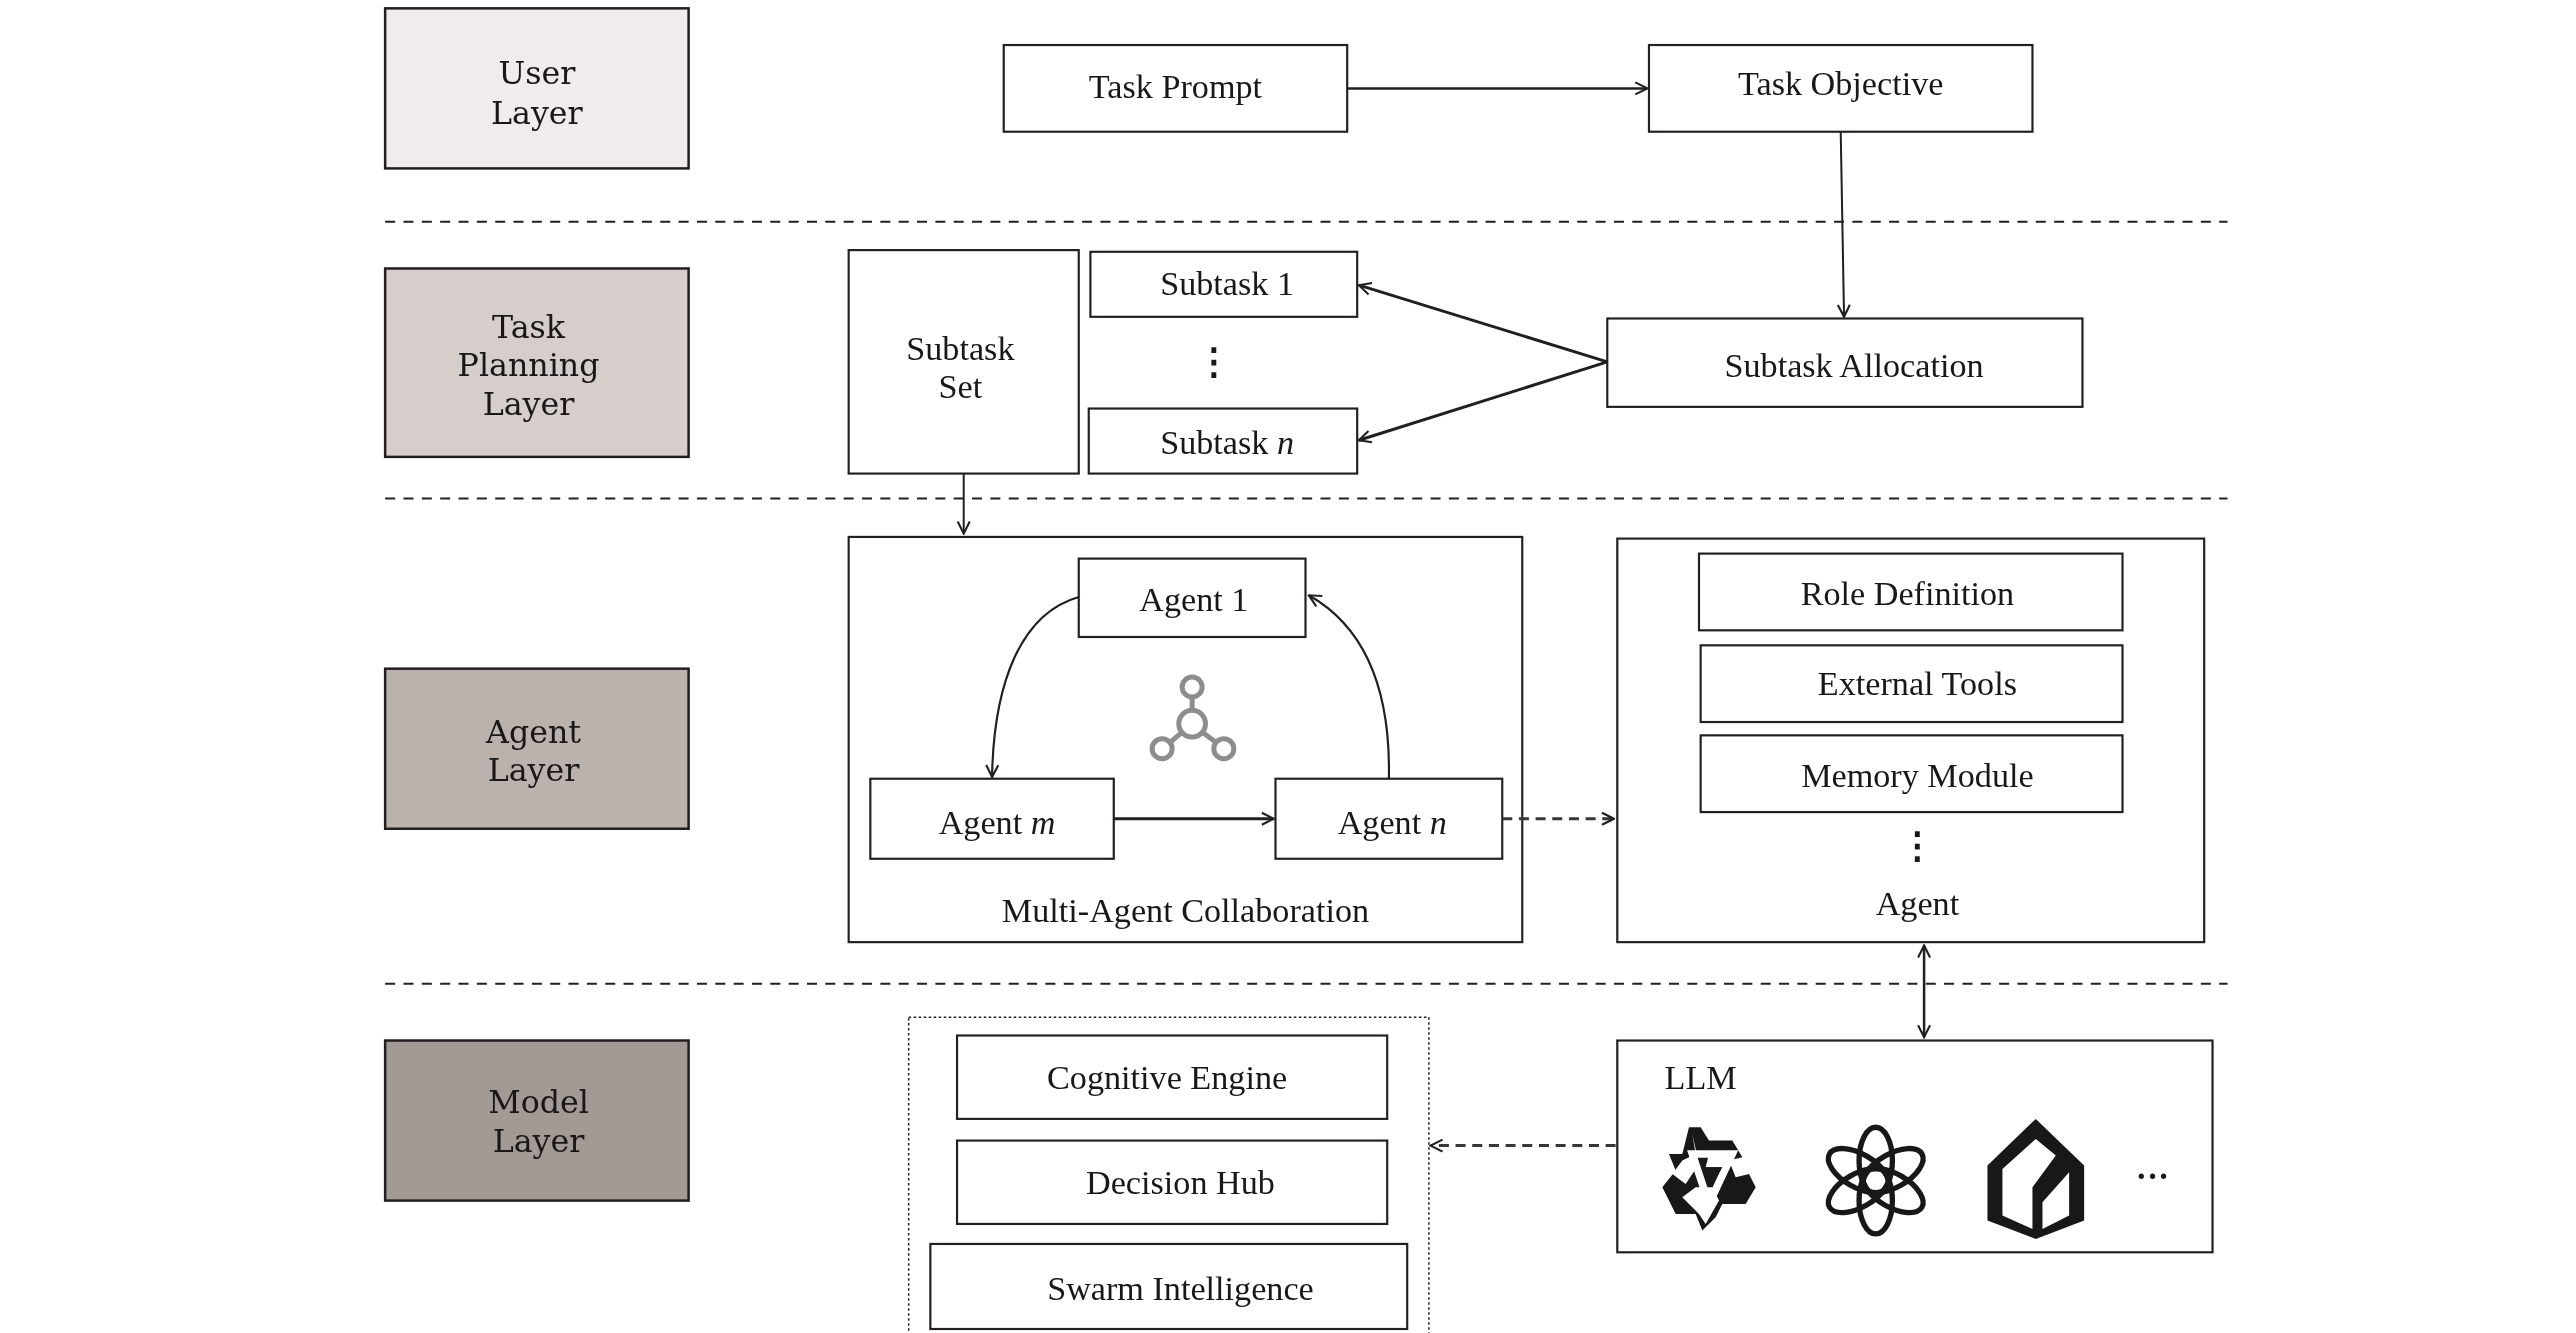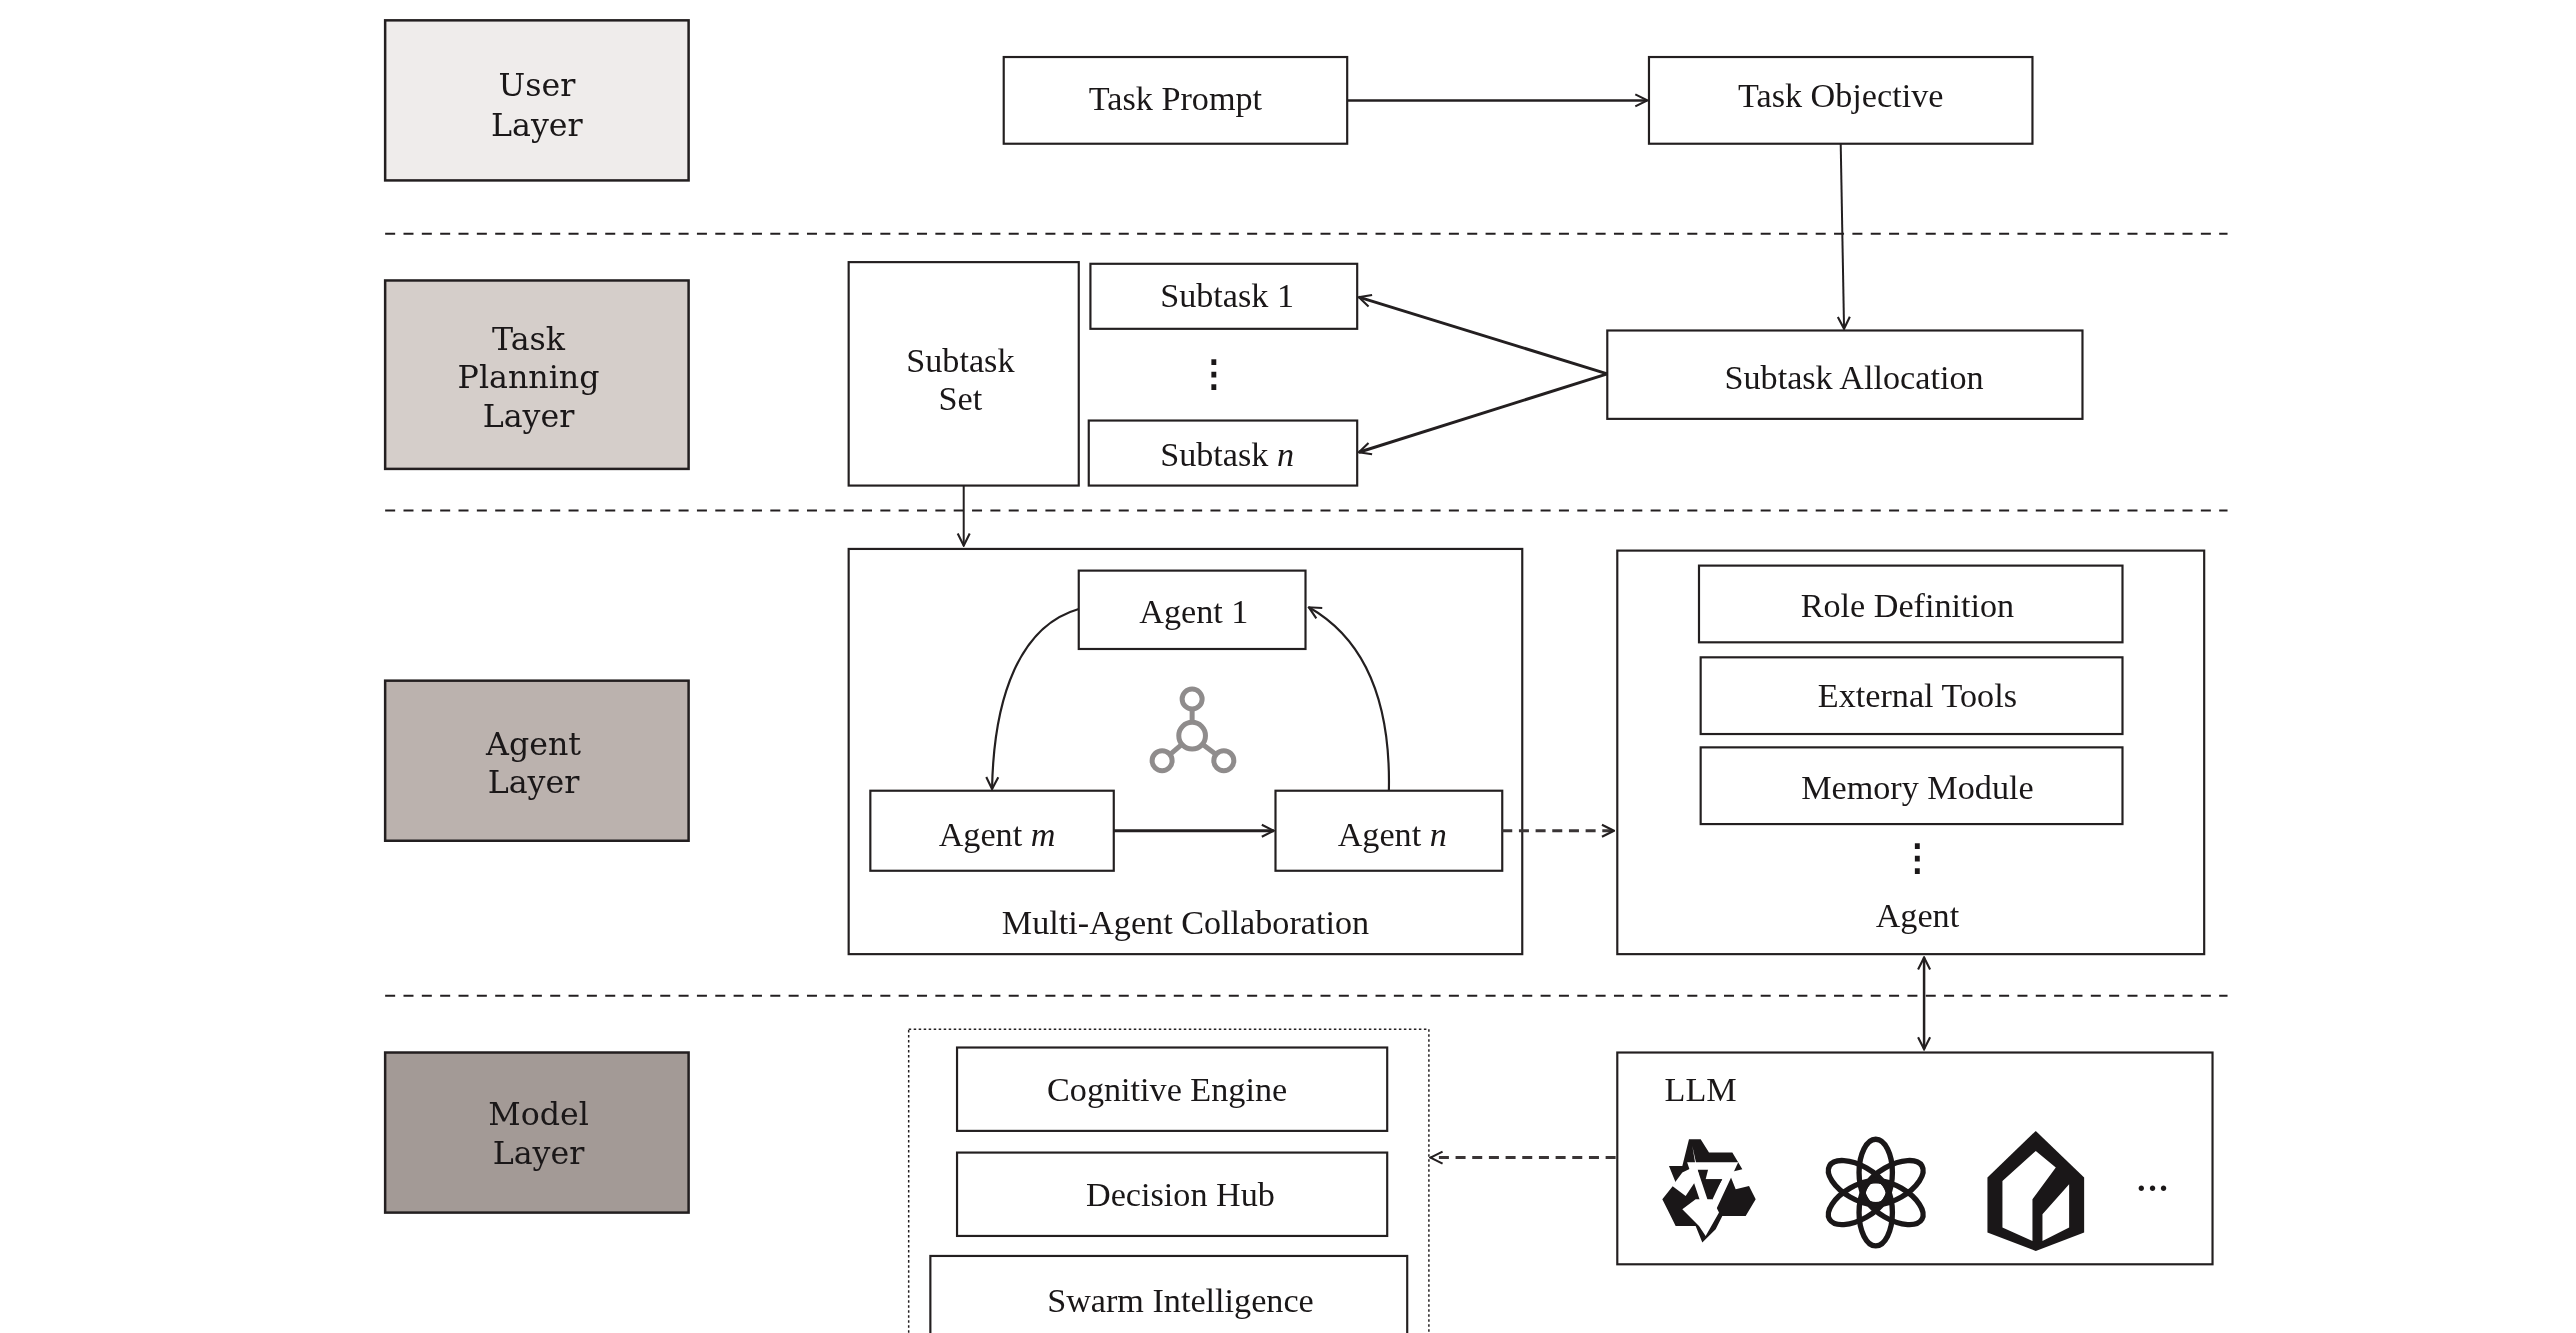--- a/index.html
+++ b/index.html
@@ -1,17 +1,17 @@
 <!DOCTYPE html>
 <html style="font-size:10.3px"><head>
 <meta charset="utf-8">
 <style>
   html, body { margin:0; padding:0; background:#ffffff; }
   body { width:2576px; height:1334px; overflow:hidden; }
-  #stage { position:absolute; left:0; top:12px; width:2576px; height:1228px; }
+  #stage { position:absolute; left:0; top:0; width:2576px; height:1228px; }
   svg { display:block; }
   .box { fill:#ffffff; stroke:#231f20; stroke-width:1.3; }
   .lbl { font-family:"Liberation Serif","DejaVu Serif",serif; font-size:20.5px; fill:#1a1718; text-anchor:middle; dominant-baseline:central; }
   .layerlbl { font-family:"DejaVu Serif","Liberation Serif",serif; font-size:19px; fill:#1a1718; text-anchor:middle; dominant-baseline:central; }
   .line { stroke:#231f20; stroke-width:1.5; fill:none; }
   .dashed { stroke:#231f20; stroke-width:1.2; stroke-dasharray:6 5; fill:none; }
   .dashed2 { stroke:#3a3536; stroke-width:1.8; stroke-dasharray:6 4; fill:none; }
   .dotted { stroke:#231f20; stroke-width:0.9; stroke-dasharray:1.5 1.5; fill:none; }
   .it { font-style:italic; }
 </style>

